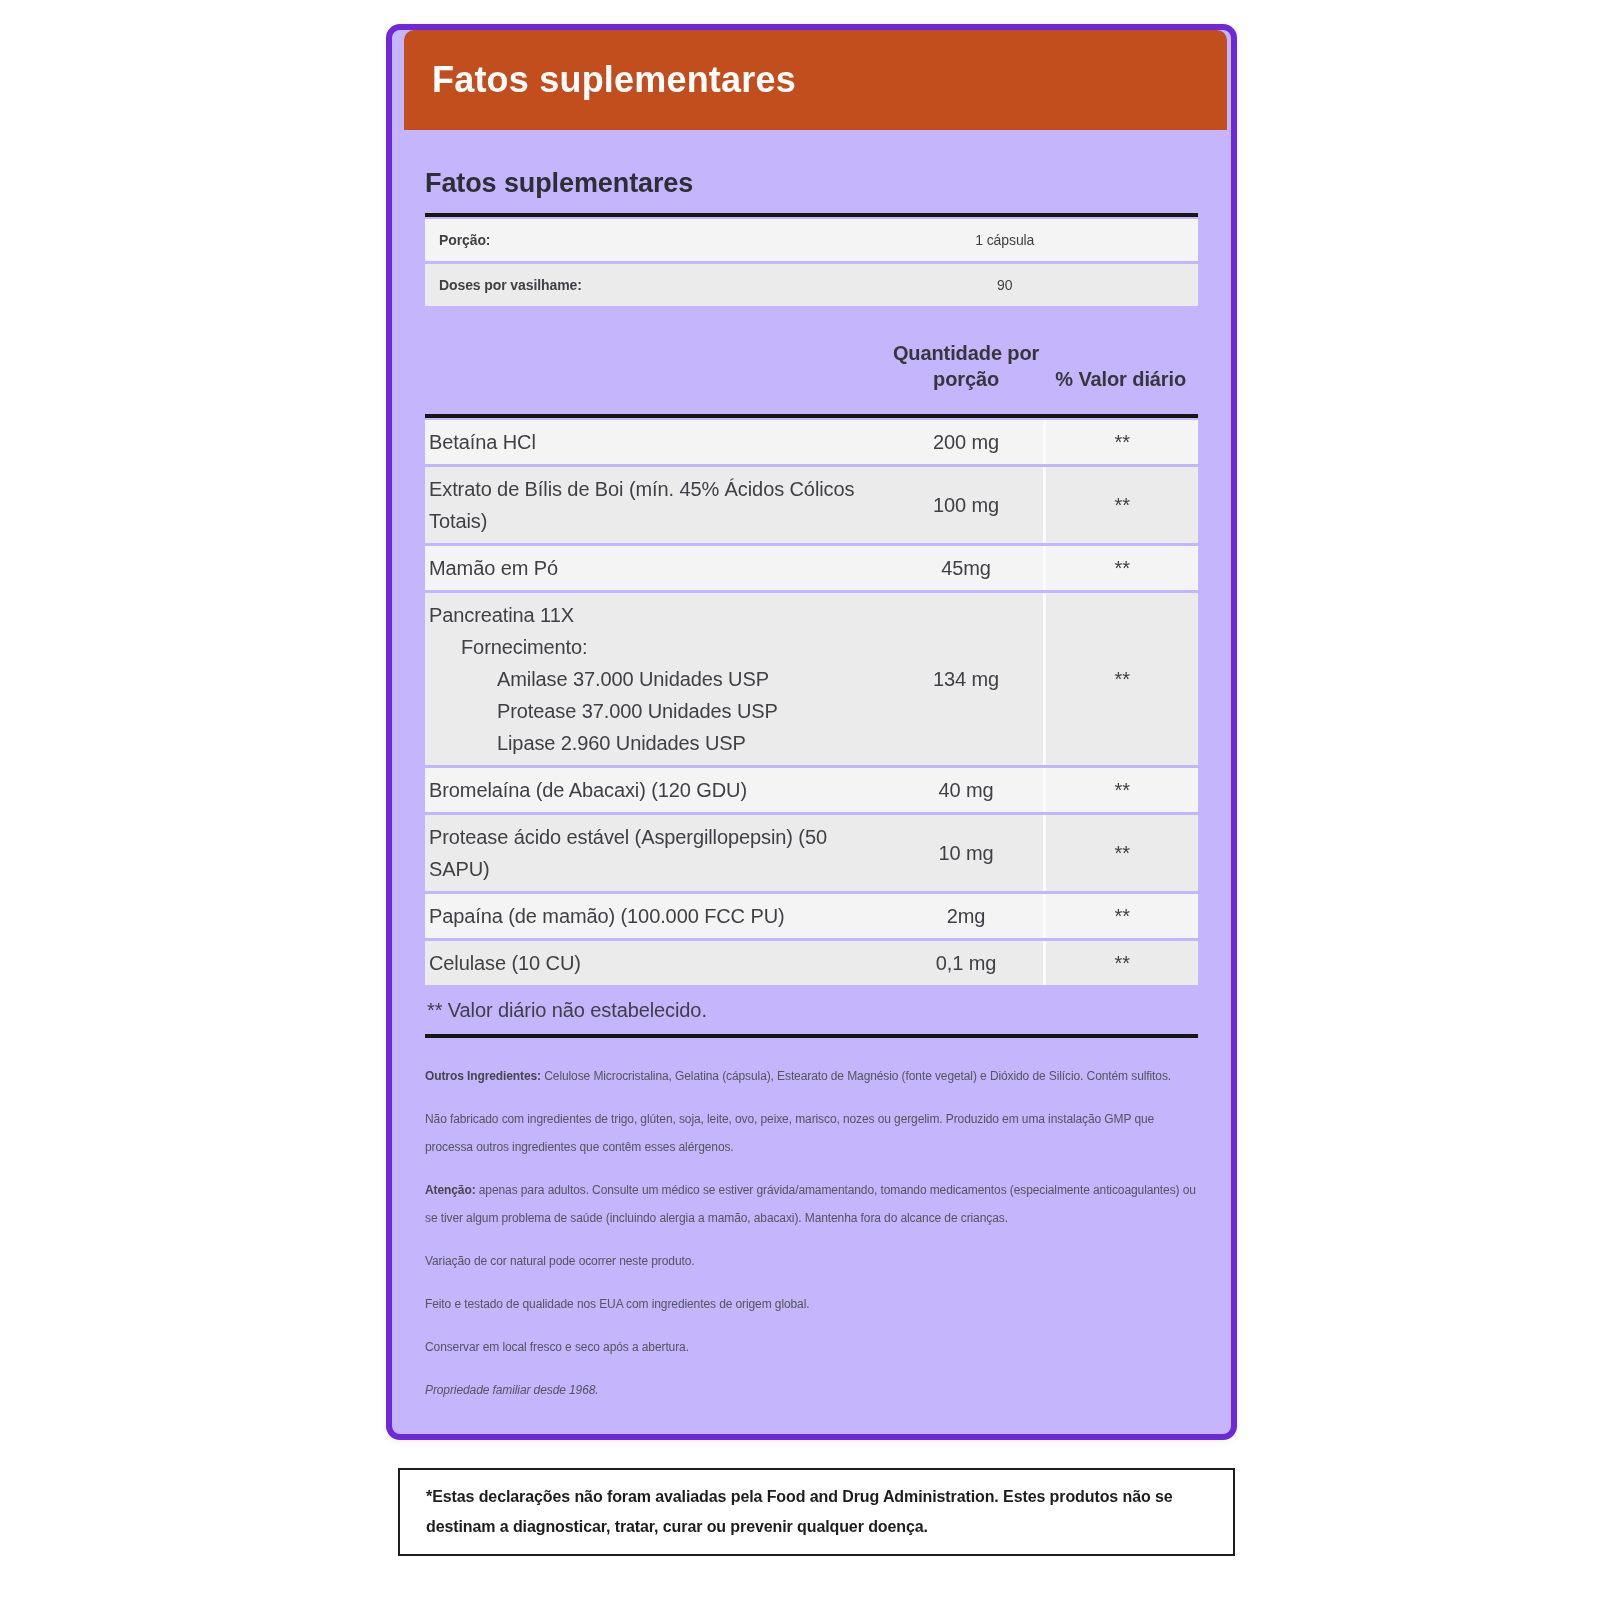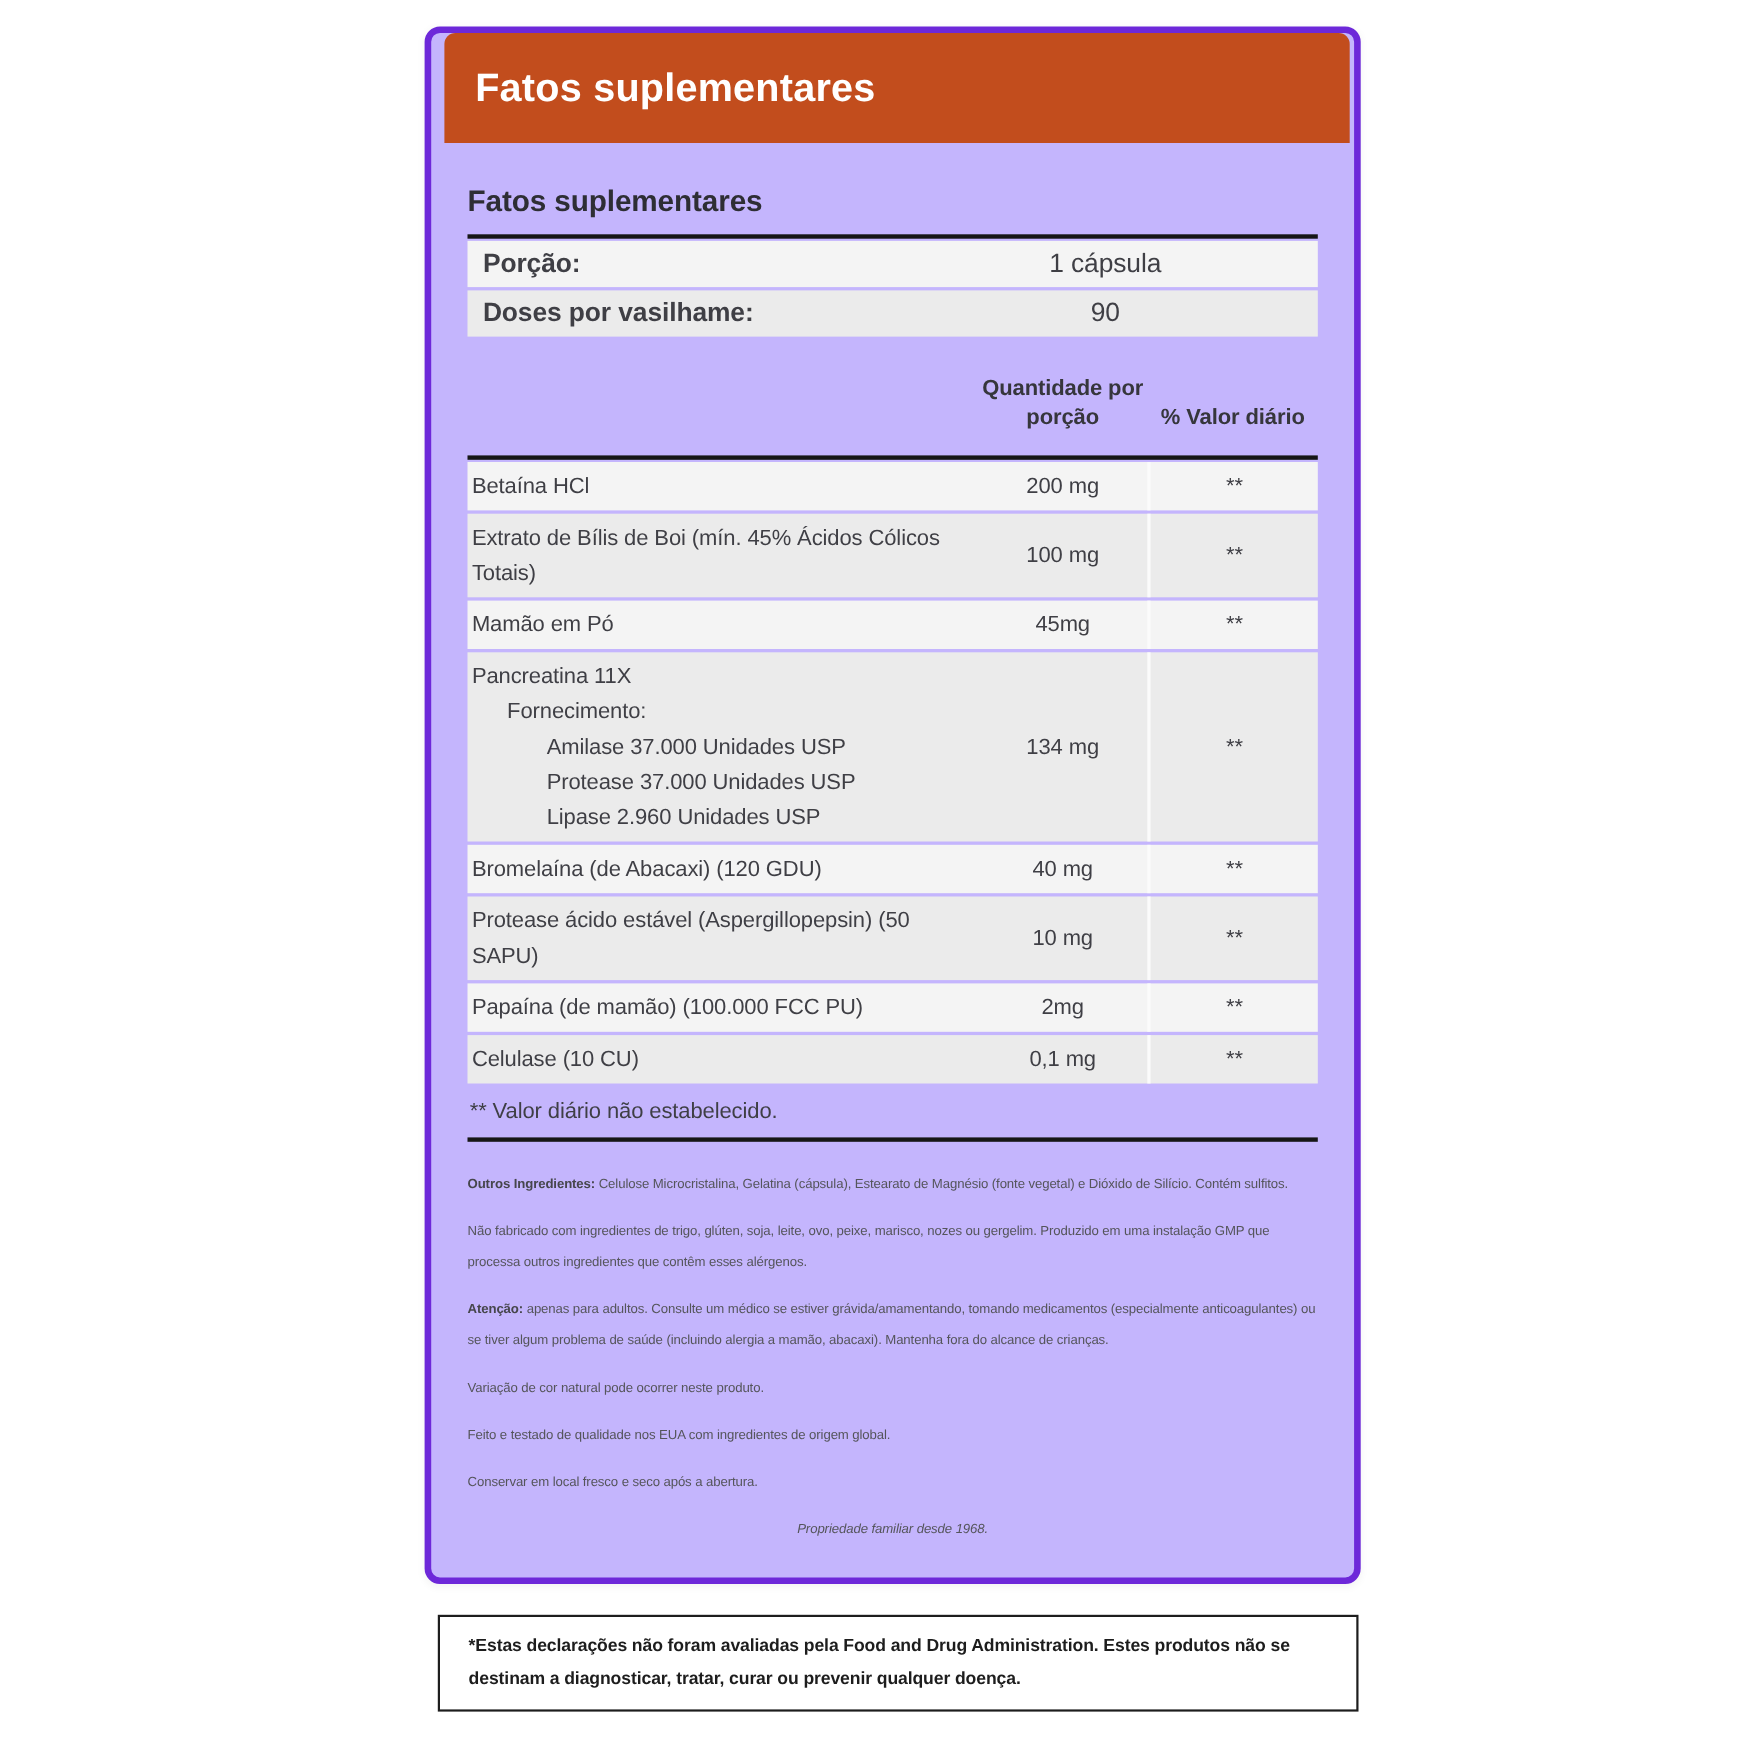--- a/index.html
+++ b/index.html
@@ -44,21 +44,21 @@
   .facts-heading{
     margin:38px 0 14px;
     font-size:27px;font-weight:bold;color:#2e2e34;
   }
   .rule{height:4px;background:var(--rule);}
 
   
   .serving-rows{display:block;}
   .srow{
     display:flex;margin-top:3px;
-    font-size:24px;line-height:32px;padding:5px 0;align-items:flex-end;
+    font-size:14px;line-height:32px;padding:5px 0;align-items:flex-end;
   }
   .srow:first-child{margin-top:2px;}
   .srow:nth-child(odd){background:var(--row-light);}
   .srow:nth-child(even){background:var(--row-dark);}
   .srow .lbl{width:50%;font-weight:bold;padding-left:14px;}
   .srow .val{width:50%;text-align:center;}
 
   
   .col-headers{
     display:flex;align-items:flex-end;
@@ -89,21 +89,21 @@
   .nl.i1{padding-left:32px;}
   .nl.i2{padding-left:68px;}
 
   .footnote{margin:14px 0 12px;padding-left:2px;font-size:20px;color:var(--txt);}
 
   
   .paras{margin-top:24px;}
   .para{margin:0 0 15px;font-size:12px;line-height:28px;color:var(--para);}
   .para:last-child{margin-bottom:0;}
   .para strong{color:#46464c;}
-  .para.italic{font-style:italic;text-align:center;}
+  .para.italic{font-style:italic;}
 
   
   .disclaimer{
     margin:28px 2px 0 12px;
     border:2px solid #1d1d1d;
     background:#fff;
     padding:12px 26px;
   }
   .disclaimer p{
     margin:0;font-size:16px;line-height:30px;font-weight:bold;color:#1d1d1d;

